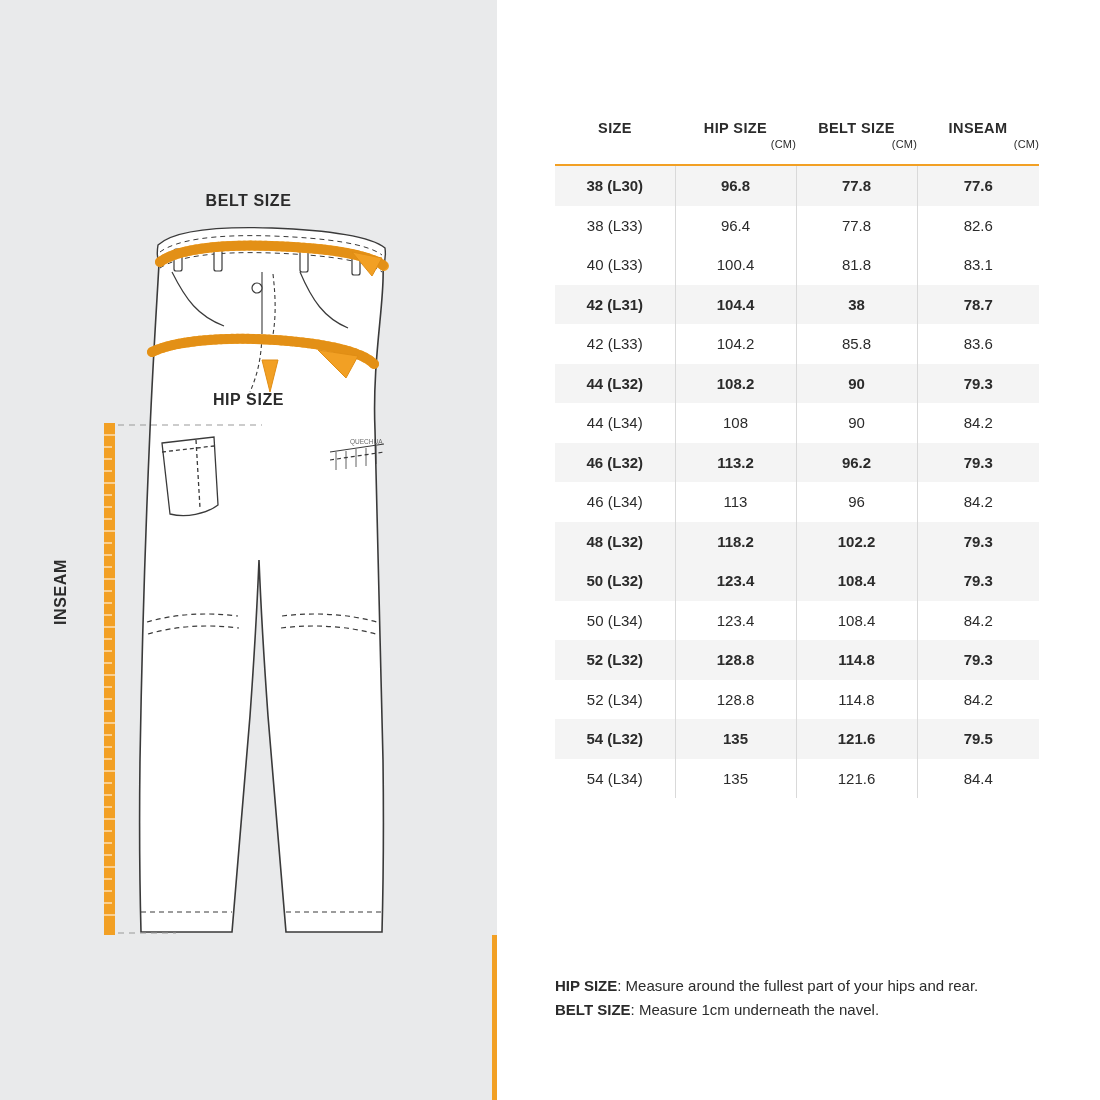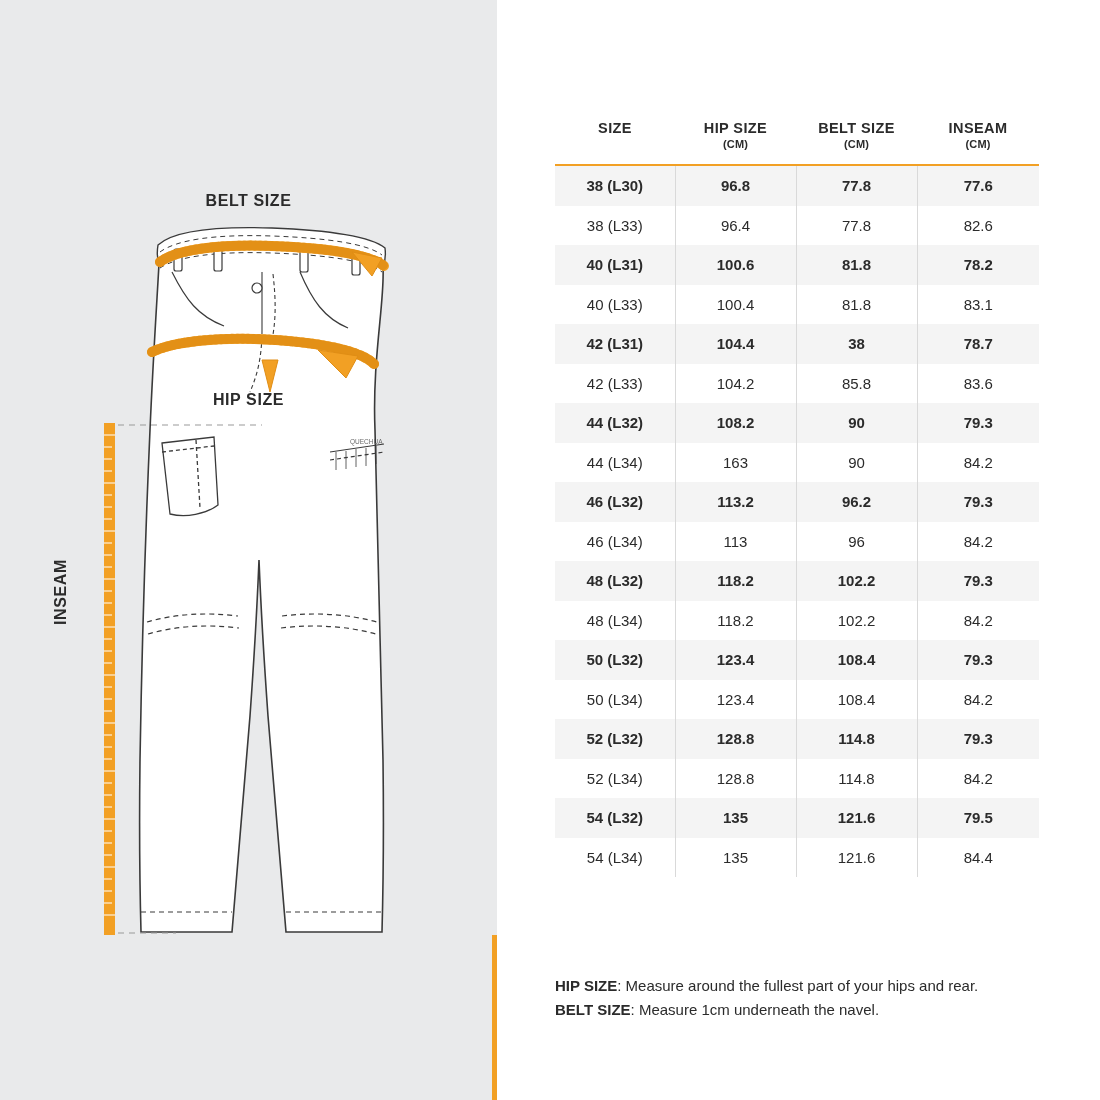--- a/index.html
+++ b/index.html
@@ -98,24 +98,25 @@
     font-weight: bold;
     color: #2b2b2b;
     letter-spacing: 0.4px;
     padding: 0 0 14px 0;
     vertical-align: top;
     text-align: center;
   }
   table.size-table thead th .unit {
     display: block;
     font-size: 11px;
-    font-weight: bold;
+    font-weight: normal;
     letter-spacing: 0.2px;
     margin-top: 2px;
     color: #2b2b2b;
+    text-align: right;
   }
   table.size-table thead tr {
     border-bottom: 2px solid #f2a024;
   }
   table.size-table tbody td {
     font-size: 15px;
     color: #2b2b2b;
     text-align: center;
     height: 39.5px;
     padding: 0;
@@ -301,26 +302,20 @@
               <td>96.8</td>
               <td>77.8</td>
               <td>77.6</td>
             </tr>
             <tr>
               <td>38 (L33)</td>
               <td>96.4</td>
               <td>77.8</td>
               <td>82.6</td>
             </tr>
-            <tr class="alt">
-              <td>40 (L31)</td>
-              <td>100.6</td>
-              <td>81.8</td>
-              <td>78.2</td>
-            </tr>
             <tr>
               <td>40 (L33)</td>
               <td>100.4</td>
               <td>81.8</td>
               <td>83.1</td>
             </tr>
             <tr class="alt">
               <td>42 (L31)</td>
               <td>104.4</td>
               <td>38</td>
@@ -333,47 +328,41 @@
               <td>83.6</td>
             </tr>
             <tr class="alt">
               <td>44 (L32)</td>
               <td>108.2</td>
               <td>90</td>
               <td>79.3</td>
             </tr>
             <tr>
               <td>44 (L34)</td>
-              <td>163</td>
+              <td>108</td>
               <td>90</td>
               <td>84.2</td>
             </tr>
             <tr class="alt">
               <td>46 (L32)</td>
               <td>113.2</td>
               <td>96.2</td>
               <td>79.3</td>
             </tr>
             <tr>
               <td>46 (L34)</td>
               <td>113</td>
               <td>96</td>
               <td>84.2</td>
             </tr>
             <tr class="alt">
               <td>48 (L32)</td>
               <td>118.2</td>
               <td>102.2</td>
               <td>79.3</td>
-            </tr>
-            <tr>
-              <td>48 (L34)</td>
-              <td>118.2</td>
-              <td>102.2</td>
-              <td>84.2</td>
             </tr>
             <tr class="alt">
               <td>50 (L32)</td>
               <td>123.4</td>
               <td>108.4</td>
               <td>79.3</td>
             </tr>
             <tr>
               <td>50 (L34)</td>
               <td>123.4</td>

